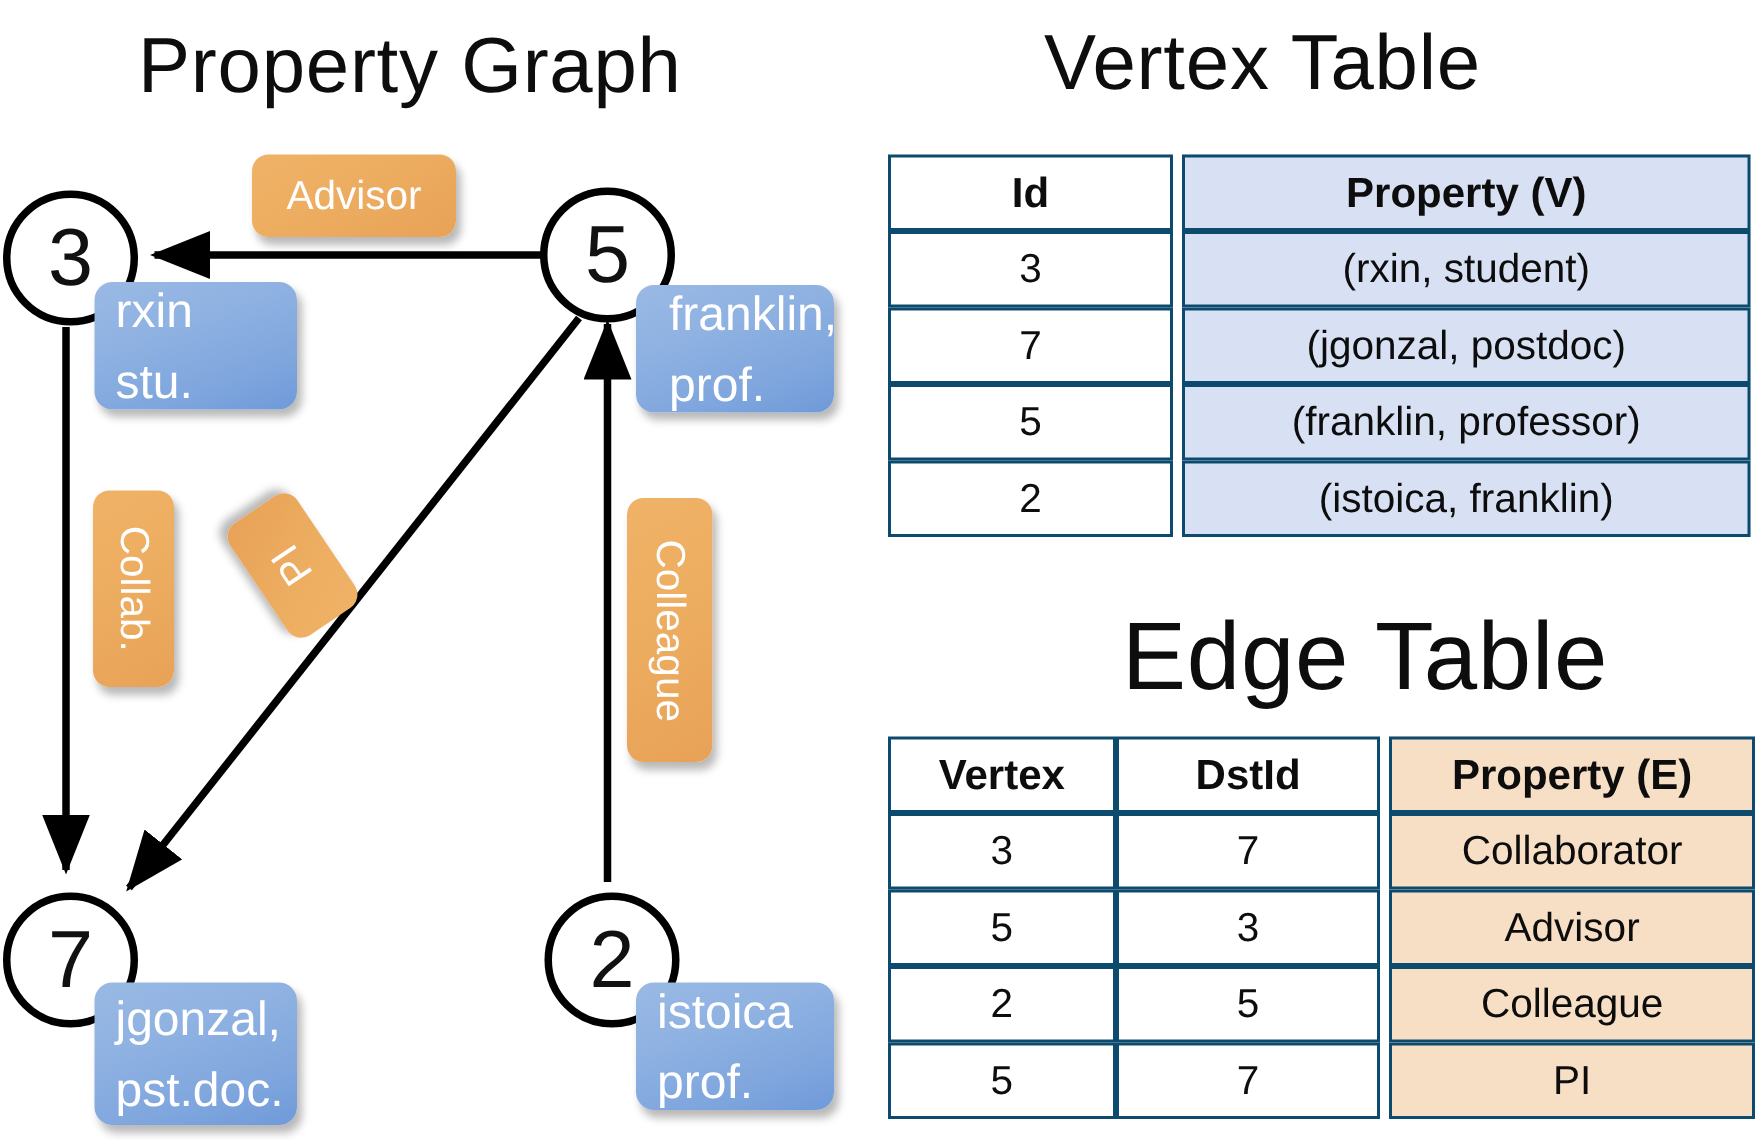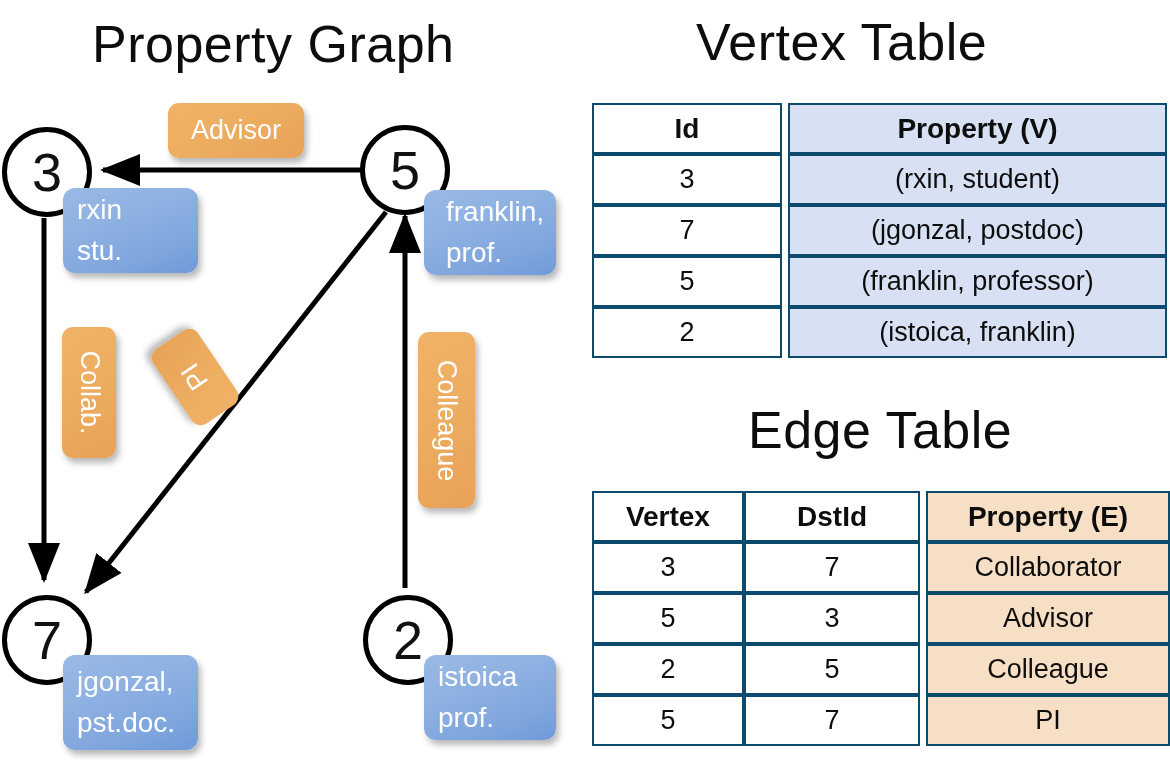--- a/index.html
+++ b/index.html
@@ -16,21 +16,21 @@
   .node-circle{position:absolute;border:5px solid #000;border-radius:50%;
                background:#fff;box-sizing:border-box;
                display:flex;align-items:center;justify-content:center;}
   .node-circle span{font-size:54px;line-height:1;color:#111;font-weight:400;}
 
   .prop-box{position:absolute;box-sizing:border-box;border-radius:12px;
             color:#fff;display:flex;flex-direction:column;justify-content:center;
             box-shadow:3px 5px 6px rgba(0,0,0,0.28);}
   .prop-box.blue{background:linear-gradient(160deg,#9ab9e4 0%,#8fb2e2 35%,#7ea5dd 75%,#6f9ad9 100%);
                  padding:4px 14px;}
-  .prop-box.blue span{font-size:28px;line-height:1.45;white-space:nowrap;}
+  .prop-box.blue span{font-size:32px;line-height:1.45;white-space:nowrap;}
 
   .edge-label{position:absolute;box-sizing:border-box;border-radius:11px;
               color:#fff;display:flex;align-items:center;justify-content:center;
               background:linear-gradient(150deg,#f0b266 0%,#edae62 40%,#e8a257 100%);
               box-shadow:3px 5px 6px rgba(0,0,0,0.28);}
   .edge-label span{font-size:27px;white-space:nowrap;line-height:1;}
   .rot90 span{transform:rotate(90deg);}
 
   
   .tbl{position:absolute;border-collapse:separate;border-spacing:0;}
@@ -145,21 +145,21 @@
     <td class="vrow-blue">(franklin, professor)</td>
   </tr>
   <tr>
     <td>2</td>
     <td class="gap-col"></td>
     <td class="vrow-blue">(istoica, franklin)</td>
   </tr>
 </tbody>
   </table>
 
-<div class="title" style="left:748px;top:400px;font-size:52px;">Edge Table</div>
+<div class="title" style="left:748px;top:400px;font-size:64px;">Edge Table</div>
 
 <table class="tbl" style="left:592px;top:491px;">
   <tbody>
       <tr>
     <td class="hdr" style="width:150px;">Vertex</td>
     <td class="hdr" style="width:176px;">DstId</td>
     <td class="gap-col"></td>
     <td class="hdr erow-orange" style="width:243px;">Property (E)</td>
   </tr>
   <tr>

